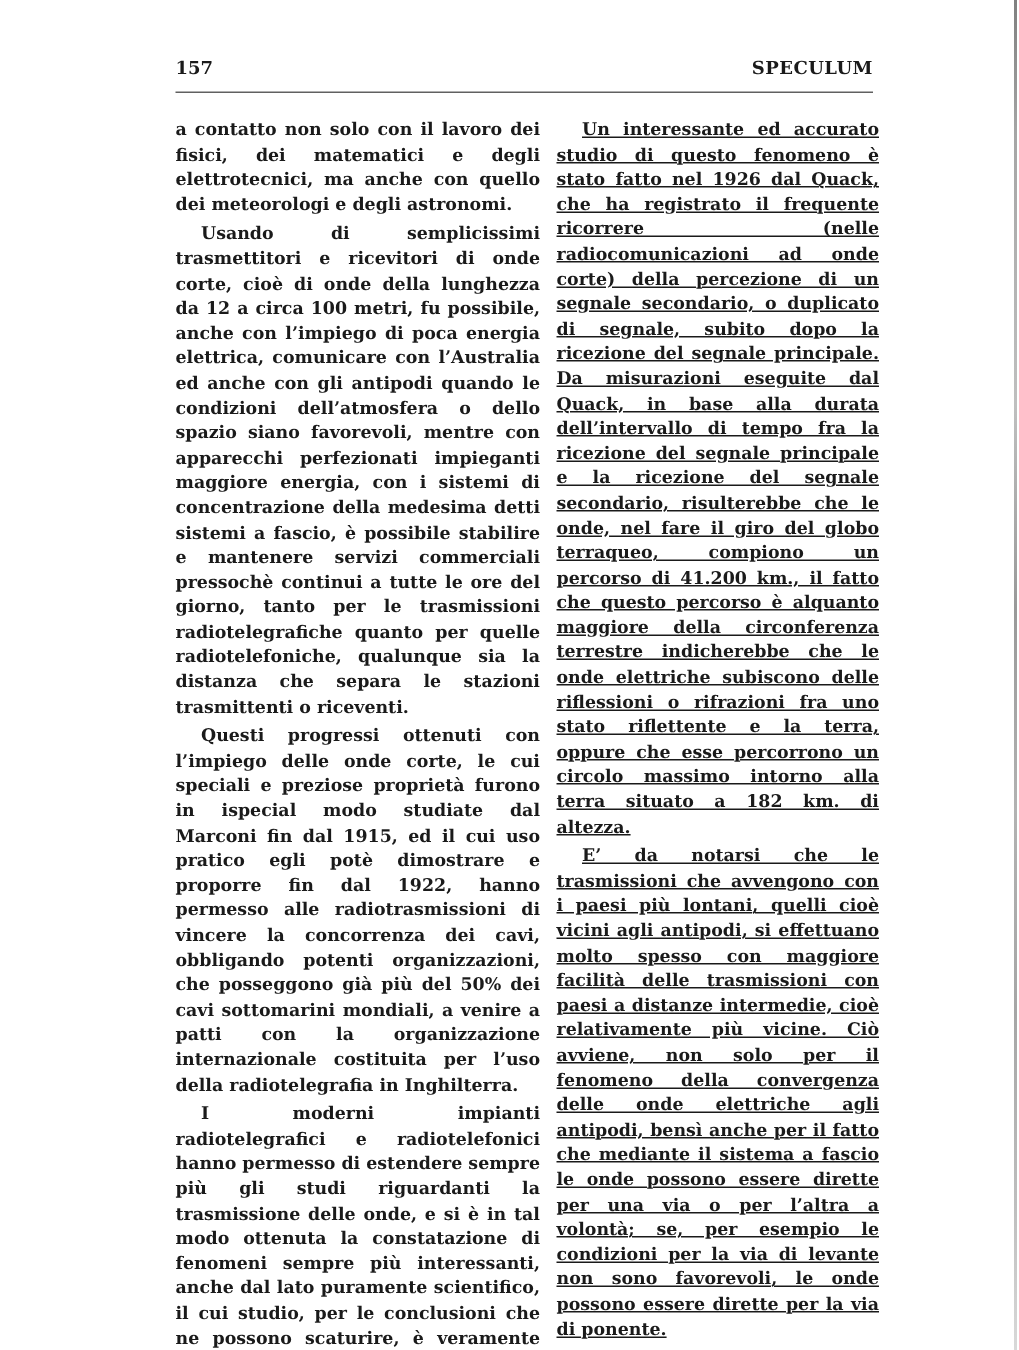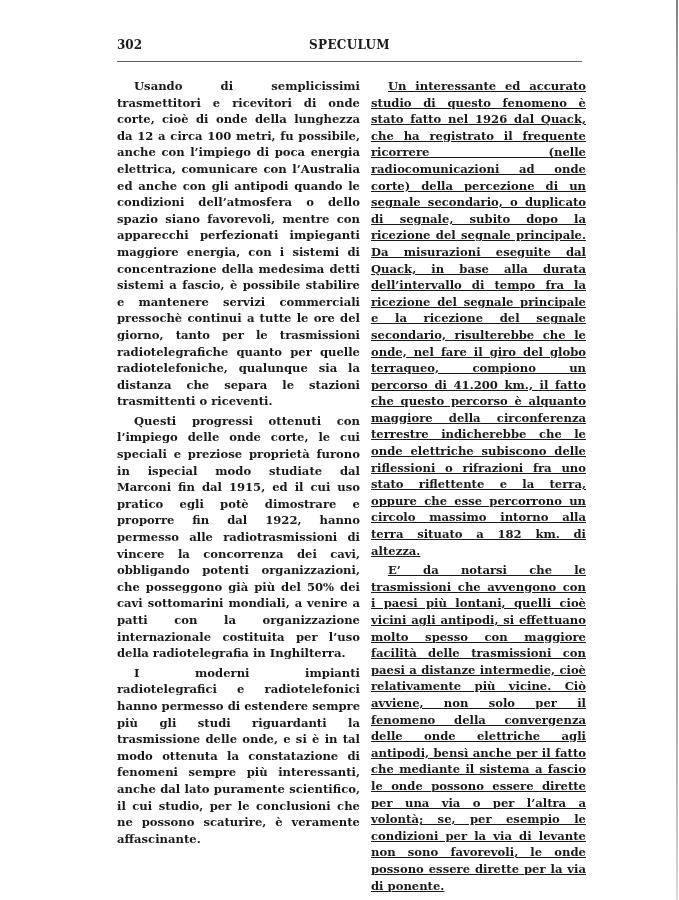--- a/index.html
+++ b/index.html
@@ -14,47 +14,48 @@
     .page-edge {
       position: absolute; left: 676px; top: 0; width: 2px; height: 900px;
       background: linear-gradient(to bottom, #555 0%, #888 10%, #aaa 30%, #777 45%, #999 60%, #888 75%, #aaa 90%, #ccc 100%);
       opacity: 0.75;
     }
     .running-head {
       position: absolute; left: 117px; top: 38px; width: 465px; height: 16px;
       font-size: 12px; font-weight: bold;
     }
     .page-number { position: absolute; left: 0; top: 0; }
-    .journal-title { position: absolute; left: 0; right: 0; text-align: center; top: 0; letter-spacing: 0.3px; }
+    .journal-title { position: absolute; left: 0; right: 0; text-align: right; top: 0; letter-spacing: 0.3px; }
     .head-rule {
       position: absolute; left: 117px; top: 61px; width: 465px; height: 1px;
       background: #444; opacity: 0.85;
     }
     .column {
       position: absolute; top: 78px; width: 243px;
       font-size: 11.6px; line-height: 16.6px; font-weight: bold;
       text-align: justify;
     }
     .col-left { left: 117px; }
     .col-right { left: 371px; width: 215px; text-decoration: underline; }
     .column p { margin: 0 0 3px 0; text-indent: 17px; hyphens: manual; }
     .column p.no-indent { text-indent: 0; }
   </style>
 </head>
 <body>
 
 <div class="page-edge"></div>
 
 <div class="running-head">
-  <span class="page-number">302</span>
+  <span class="page-number">157</span>
   <span class="journal-title">SPECULUM</span>
 </div>
 <div class="head-rule"></div>
 
 <div class="column col-left">
+  <p class="no-indent">a contatto non solo con il lavoro dei fisici, dei matematici e degli elettrotecnici, ma anche con quello dei meteorologi e degli astronomi.</p>
   <p>Usando di semplicissimi trasmettitori e ricevitori di onde corte, cioè di onde della lunghezza da 12 a circa 100 metri, fu possibile, anche con l’impiego di poca energia elettrica, comunicare con l’Australia ed anche con gli antipodi quando le condizioni dell’atmosfera o dello spazio siano favorevoli, mentre con apparecchi perfezionati impieganti maggiore energia, con i sistemi di concentrazione della medesima detti sistemi a fascio, è possibile stabilire e mantenere servizi commerciali pressochè continui a tutte le ore del giorno, tanto per le trasmissioni radiotelegrafiche quanto per quelle radiotelefoniche, qualunque sia la distanza che separa le stazioni trasmittenti o riceventi.</p>
   <p>Questi progressi ottenuti con l’impiego delle onde corte, le cui speciali e preziose proprietà furono in ispecial modo studiate dal Marconi fin dal 1915, ed il cui uso pratico egli potè dimostrare e proporre fin dal 1922, hanno permesso alle radiotrasmissioni di vincere la concorrenza dei cavi, obbligando potenti organizzazioni, che posseggono già più del 50% dei cavi sottomarini mondiali, a venire a patti con la organizzazione internazionale costituita per l’uso della radiotelegrafia in Inghilterra.</p>
   <p>I moderni impianti radiotelegrafici e radiotelefonici hanno permesso di estendere sempre più gli studi riguardanti la trasmissione delle onde, e si è in tal modo ottenuta la constatazione di fenomeni sempre più interessanti, anche dal lato puramente scientifico, il cui studio, per le conclusioni che ne possono scaturire, è veramente affascinante.</p>
 
 </div>
 
 <div class="column col-right">
   <p>Un interessante ed accurato studio di questo fenomeno è stato fatto nel 1926 dal Quack, che ha registrato il frequente ricorrere (nelle radiocomunicazioni ad onde corte) della percezione di un segnale secondario, o duplicato di segnale, subito dopo la ricezione del segnale principale. Da misurazioni eseguite dal Quack, in base alla durata dell’intervallo di tempo fra la ricezione del segnale principale e la ricezione del segnale secondario, risulterebbe che le onde, nel fare il giro del globo terraqueo, compiono un percorso di 41.200 km., il fatto che questo percorso è alquanto maggiore della circonferenza terrestre indicherebbe che le onde elettriche subiscono delle riflessioni o rifrazioni fra uno stato riflettente e la terra, oppure che esse percorrono un circolo massimo intorno alla terra situato a 182 km. di altezza.</p>
   <p>E’ da notarsi che le trasmissioni che avvengono con i paesi più lontani, quelli cioè vicini agli antipodi, si effettuano molto spesso con maggiore facilità delle trasmissioni con paesi a distanze intermedie, cioè relativamente più vicine. Ciò avviene, non solo per il fenomeno della convergenza delle onde elettriche agli antipodi, bensì anche per il fatto che mediante il sistema a fascio le onde possono essere dirette per una via o per l’altra a volontà; se, per esempio le condizioni per la via di levante non sono favorevoli, le onde possono essere dirette per la via di ponente.</p>
 

